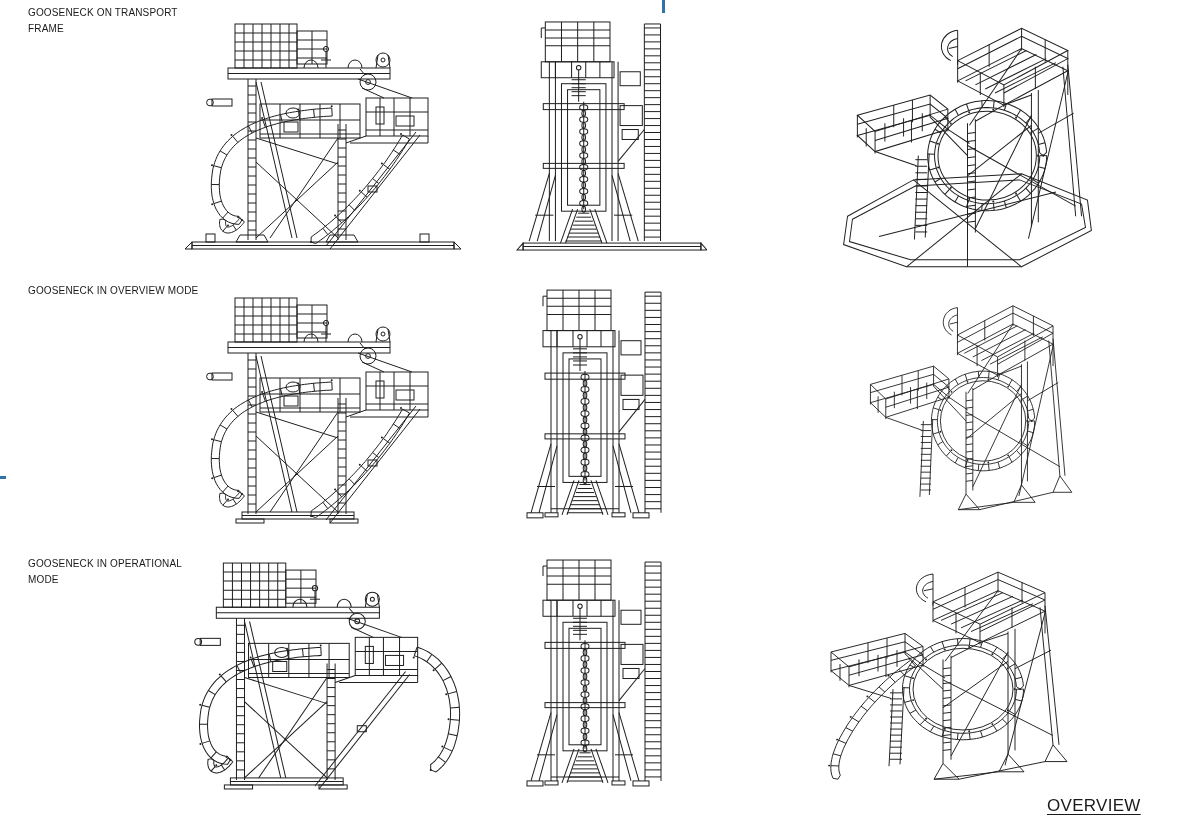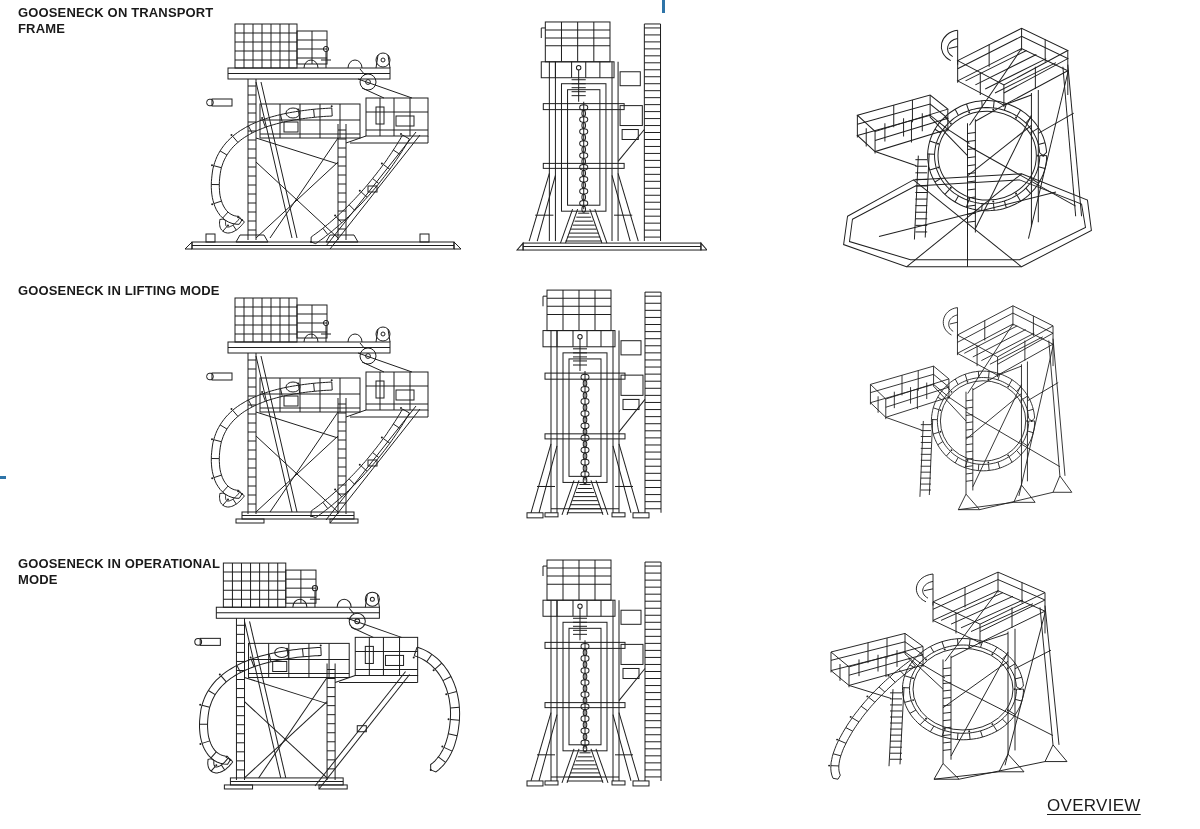--- a/index.html
+++ b/index.html
@@ -3,24 +3,25 @@
 <meta charset="utf-8">
 <style>
   html,body{margin:0;padding:0;}
   body{
     width:1200px;height:829px;position:relative;overflow:hidden;
     background:var(--bg,#fff);
     font-family:"Liberation Sans",sans-serif;
   }
   .row-label{
     position:absolute;
-    font-size:13px;line-height:16px;font-weight:700;
+    font-size:10px;line-height:16px;font-weight:400;
     color:var(--text,#1a1a1a);
     letter-spacing:.15px;
     white-space:pre-line;
+    margin-left:10px;
   }
   .sheet-title{
     position:absolute;
     font-size:17px;line-height:19px;font-weight:400;
     color:var(--text,#1a1a1a);
     letter-spacing:.3px;
     text-decoration:underline;
     text-decoration-thickness:1.4px;
     text-underline-offset:3px;
   }
@@ -30,21 +31,21 @@
   .cad line,.cad path,.cad rect,.cad circle,.cad ellipse,.cad polyline{
     stroke:var(--line,#1f1f1f);fill:none;stroke-width:1;stroke-linecap:butt;stroke-linejoin:miter;
   }
   .cad .dot{fill:var(--line,#1f1f1f);stroke:none;}
 </style>
 </head>
 <body>
 
 <div class="row-label" style="left:18px;top:5px;">GOOSENECK ON TRANSPORT
 FRAME</div>
-<div class="row-label" style="left:18px;top:283px;">GOOSENECK IN LIFTING MODE</div>
+<div class="row-label" style="left:18px;top:283px;">GOOSENECK IN OVERVIEW MODE</div>
 <div class="row-label" style="left:18px;top:556px;">GOOSENECK IN OPERATIONAL
 MODE</div>
 
 <div class="marker" style="left:662px;top:0;width:3px;height:13px;"></div>
 <div class="marker" style="left:0;top:476px;width:6px;height:3px;"></div>
 
 <div class="fig" style="left:180px;top:12px;width:300px;height:245px;" id="f1s">
     <svg viewBox="0 0 300 245" preserveAspectRatio="none" class="cad">
       <g>
         <rect x="55" y="12" width="62" height="44" stroke-width="1.5"></rect>

